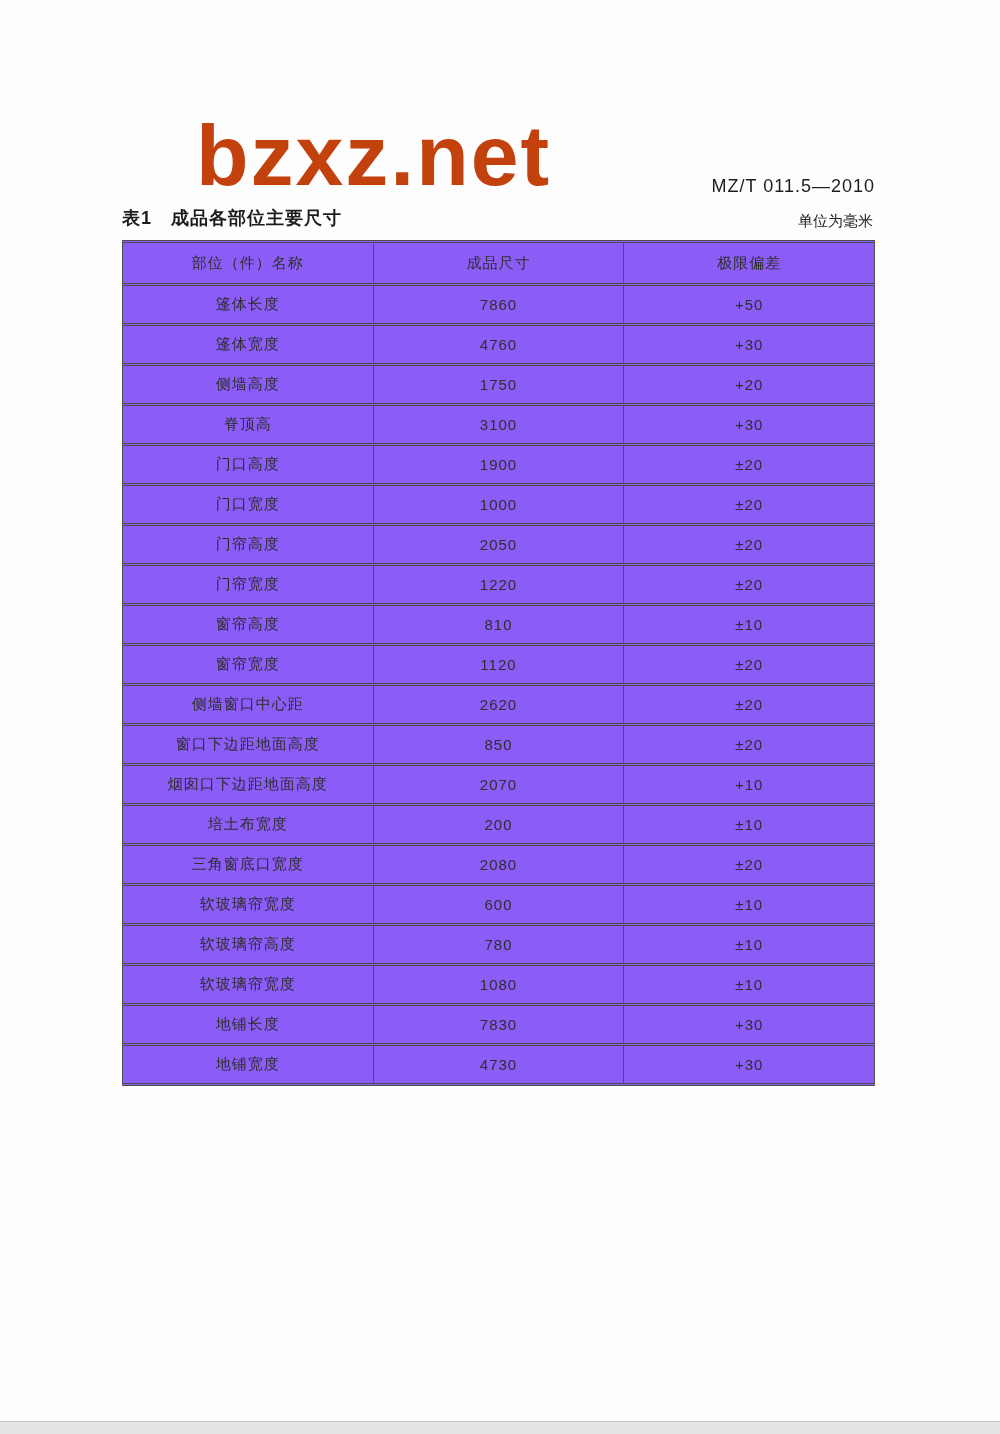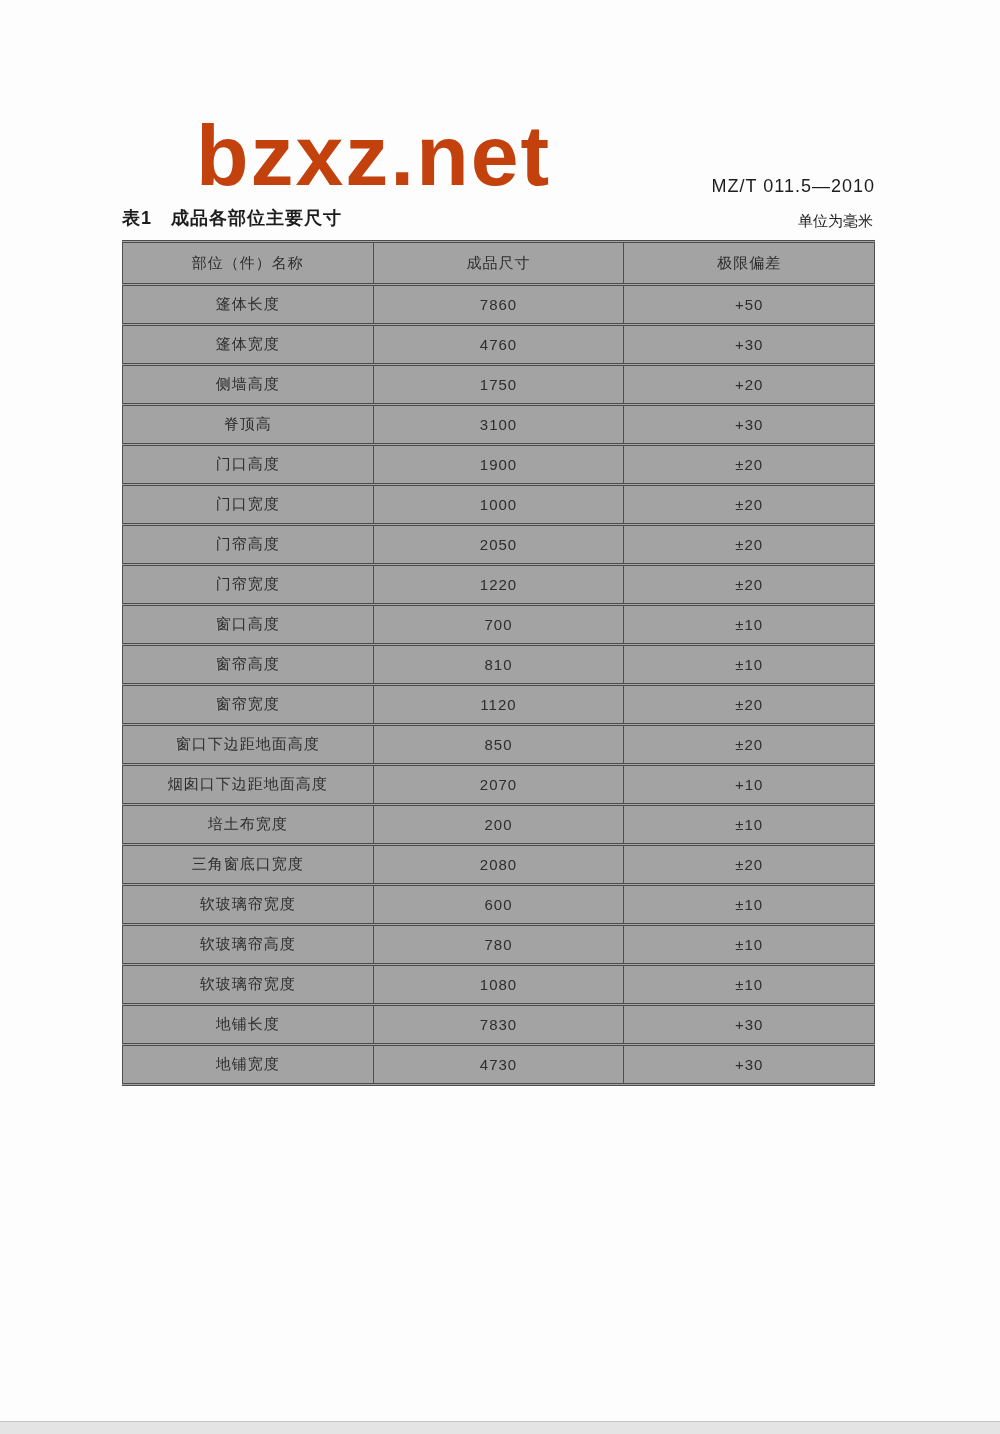--- a/index.html
+++ b/index.html
@@ -59,21 +59,21 @@
     font-size: 15px;
     color: #232323;
   }
   table.dim-table {
     position: absolute;
     left: 122px;
     top: 240px;
     width: 753px;
     border-collapse: collapse;
     table-layout: fixed;
-    background: #a3a3a3;
+    background: #8b5cf6;
   }
   table.dim-table col { width: 33.333%; }
   table.dim-table th,
   table.dim-table td {
     border-top: 3px double #4d4d4d;
     border-bottom: 3px double #4d4d4d;
     border-left: 1px solid #4f4f4f;
     border-right: 1px solid #4f4f4f;
     text-align: center;
     vertical-align: middle;
@@ -154,32 +154,32 @@
         <td>门帘高度</td>
         <td>2050</td>
         <td>±20</td>
       </tr>
       <tr>
         <td>门帘宽度</td>
         <td>1220</td>
         <td>±20</td>
       </tr>
       <tr>
-        <td>窗口高度</td>
-        <td>700</td>
-        <td>±10</td>
-      </tr>
-      <tr>
         <td>窗帘高度</td>
         <td>810</td>
         <td>±10</td>
       </tr>
       <tr>
         <td>窗帘宽度</td>
         <td>1120</td>
+        <td>±20</td>
+      </tr>
+      <tr>
+        <td>侧墙窗口中心距</td>
+        <td>2620</td>
         <td>±20</td>
       </tr>
       <tr>
         <td>窗口下边距地面高度</td>
         <td>850</td>
         <td>±20</td>
       </tr>
       <tr>
         <td>烟囱口下边距地面高度</td>
         <td>2070</td>

